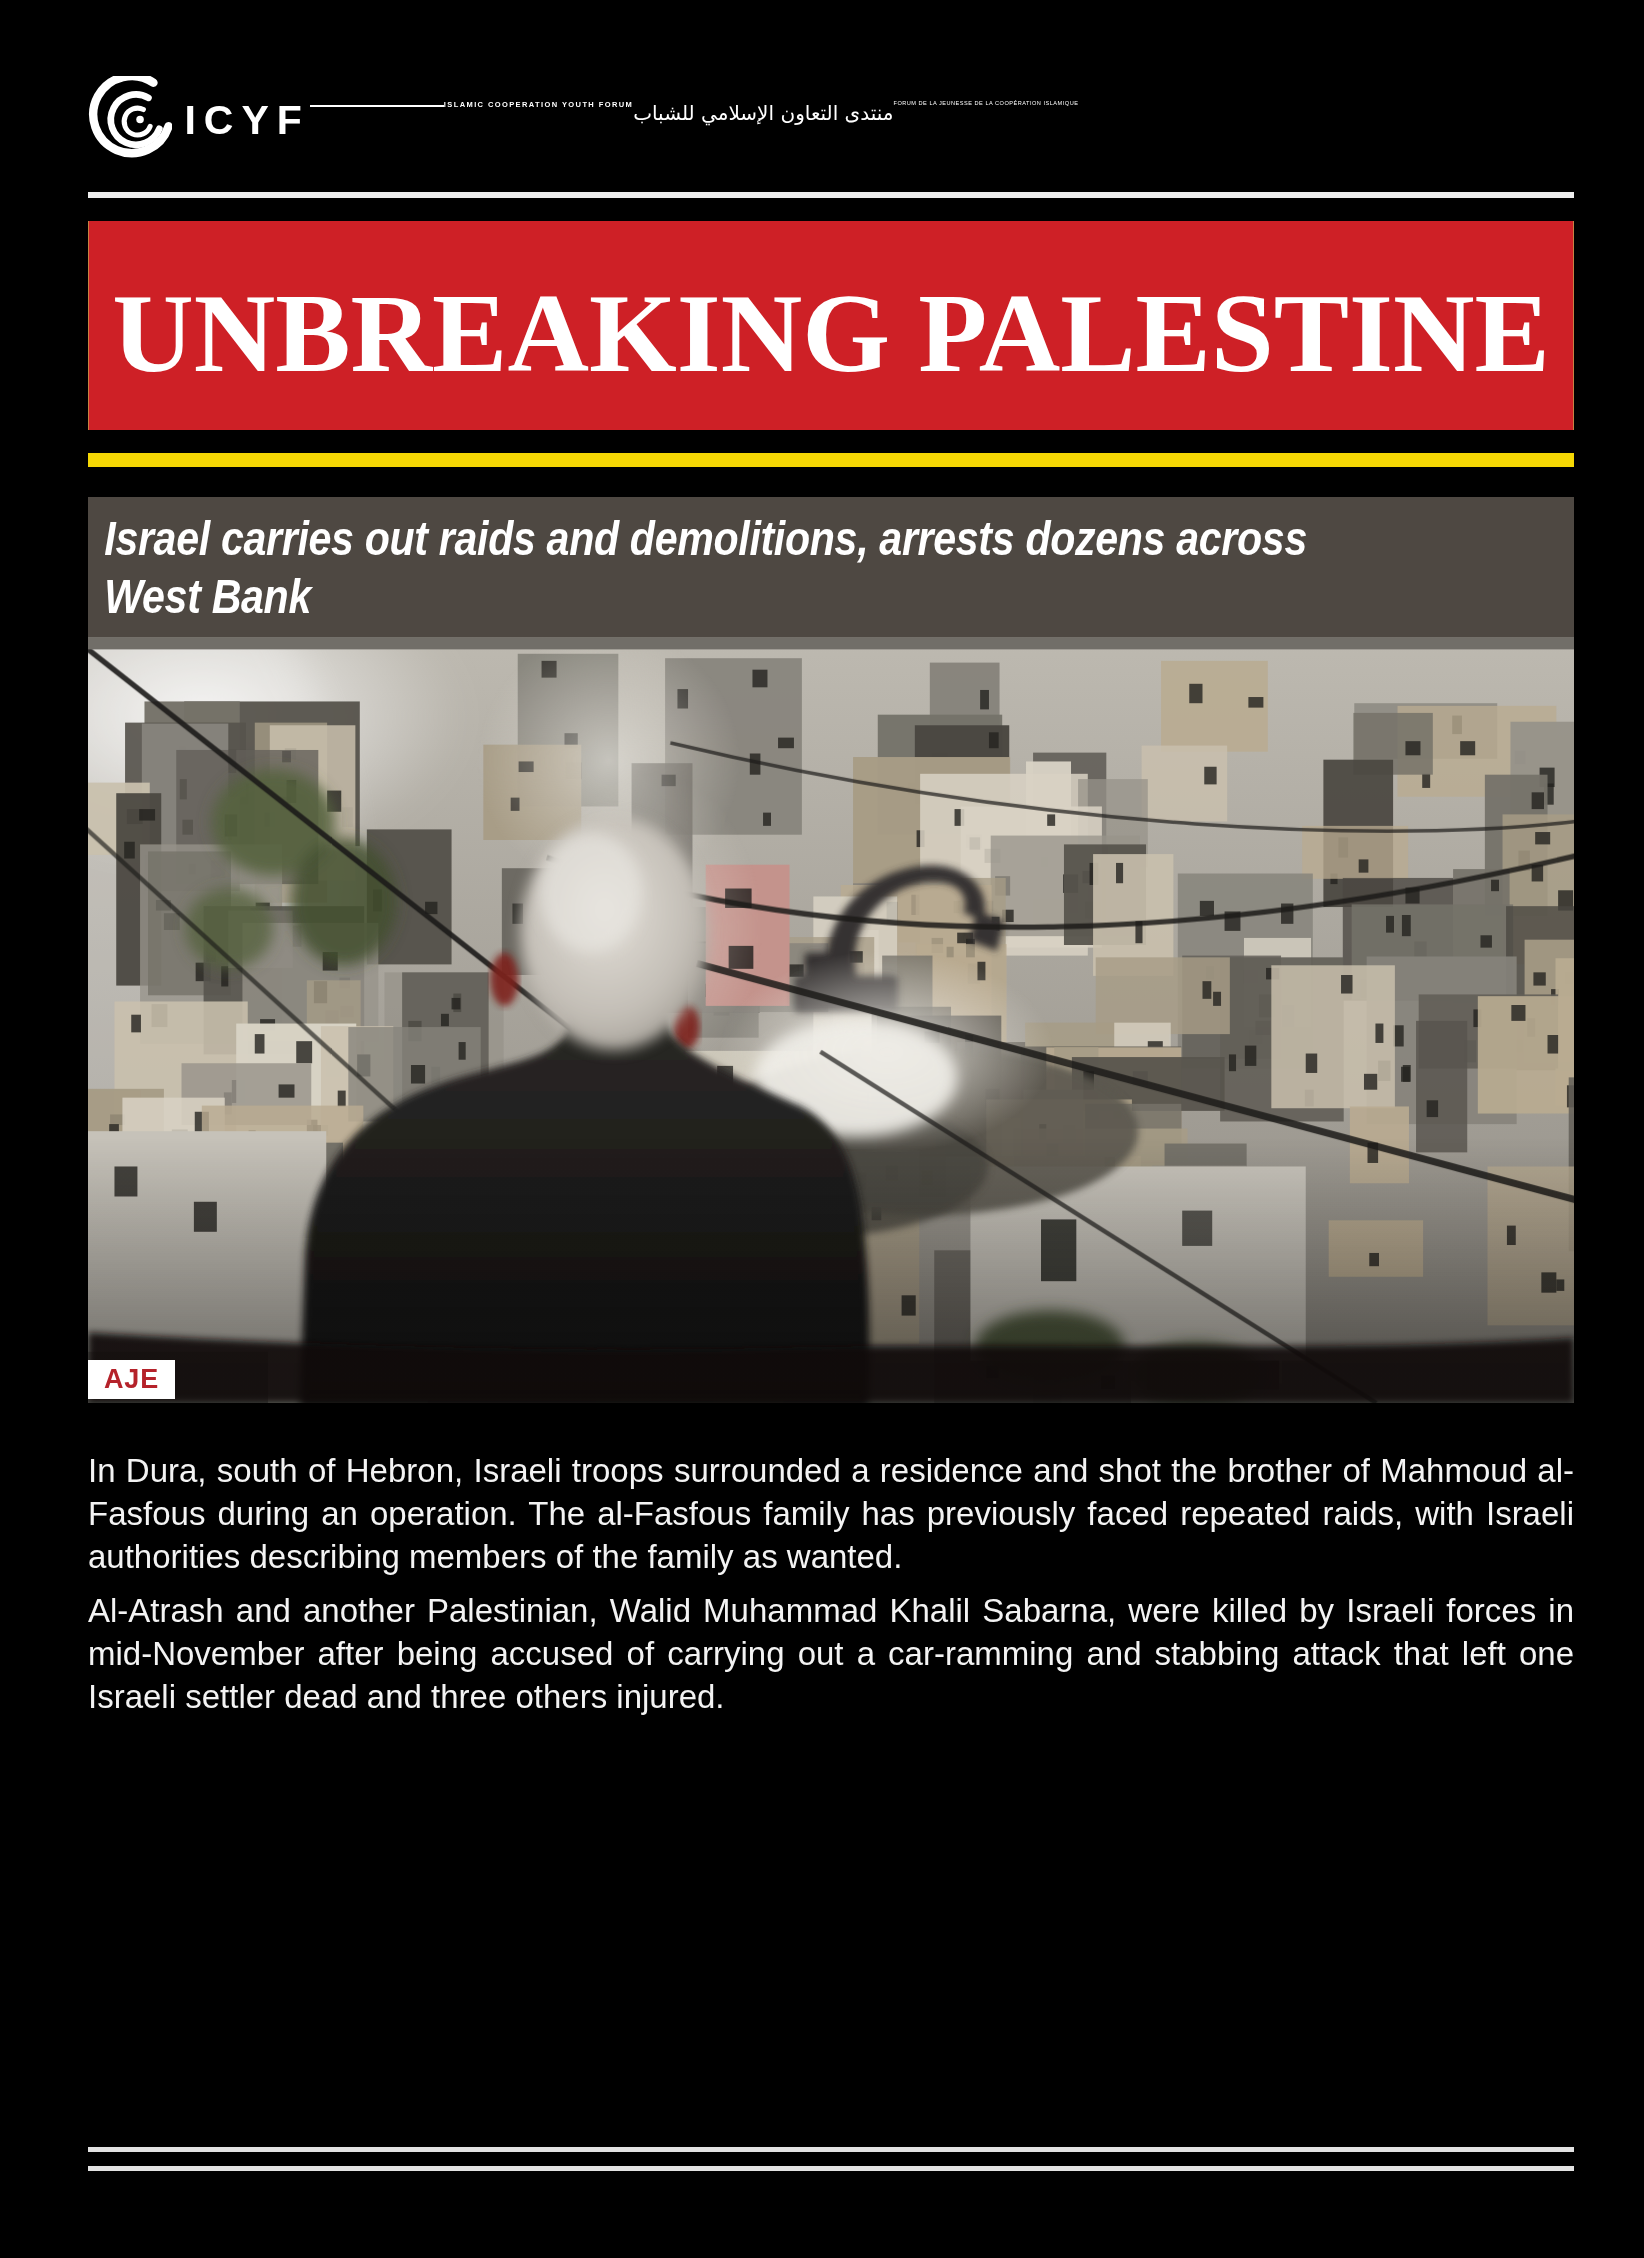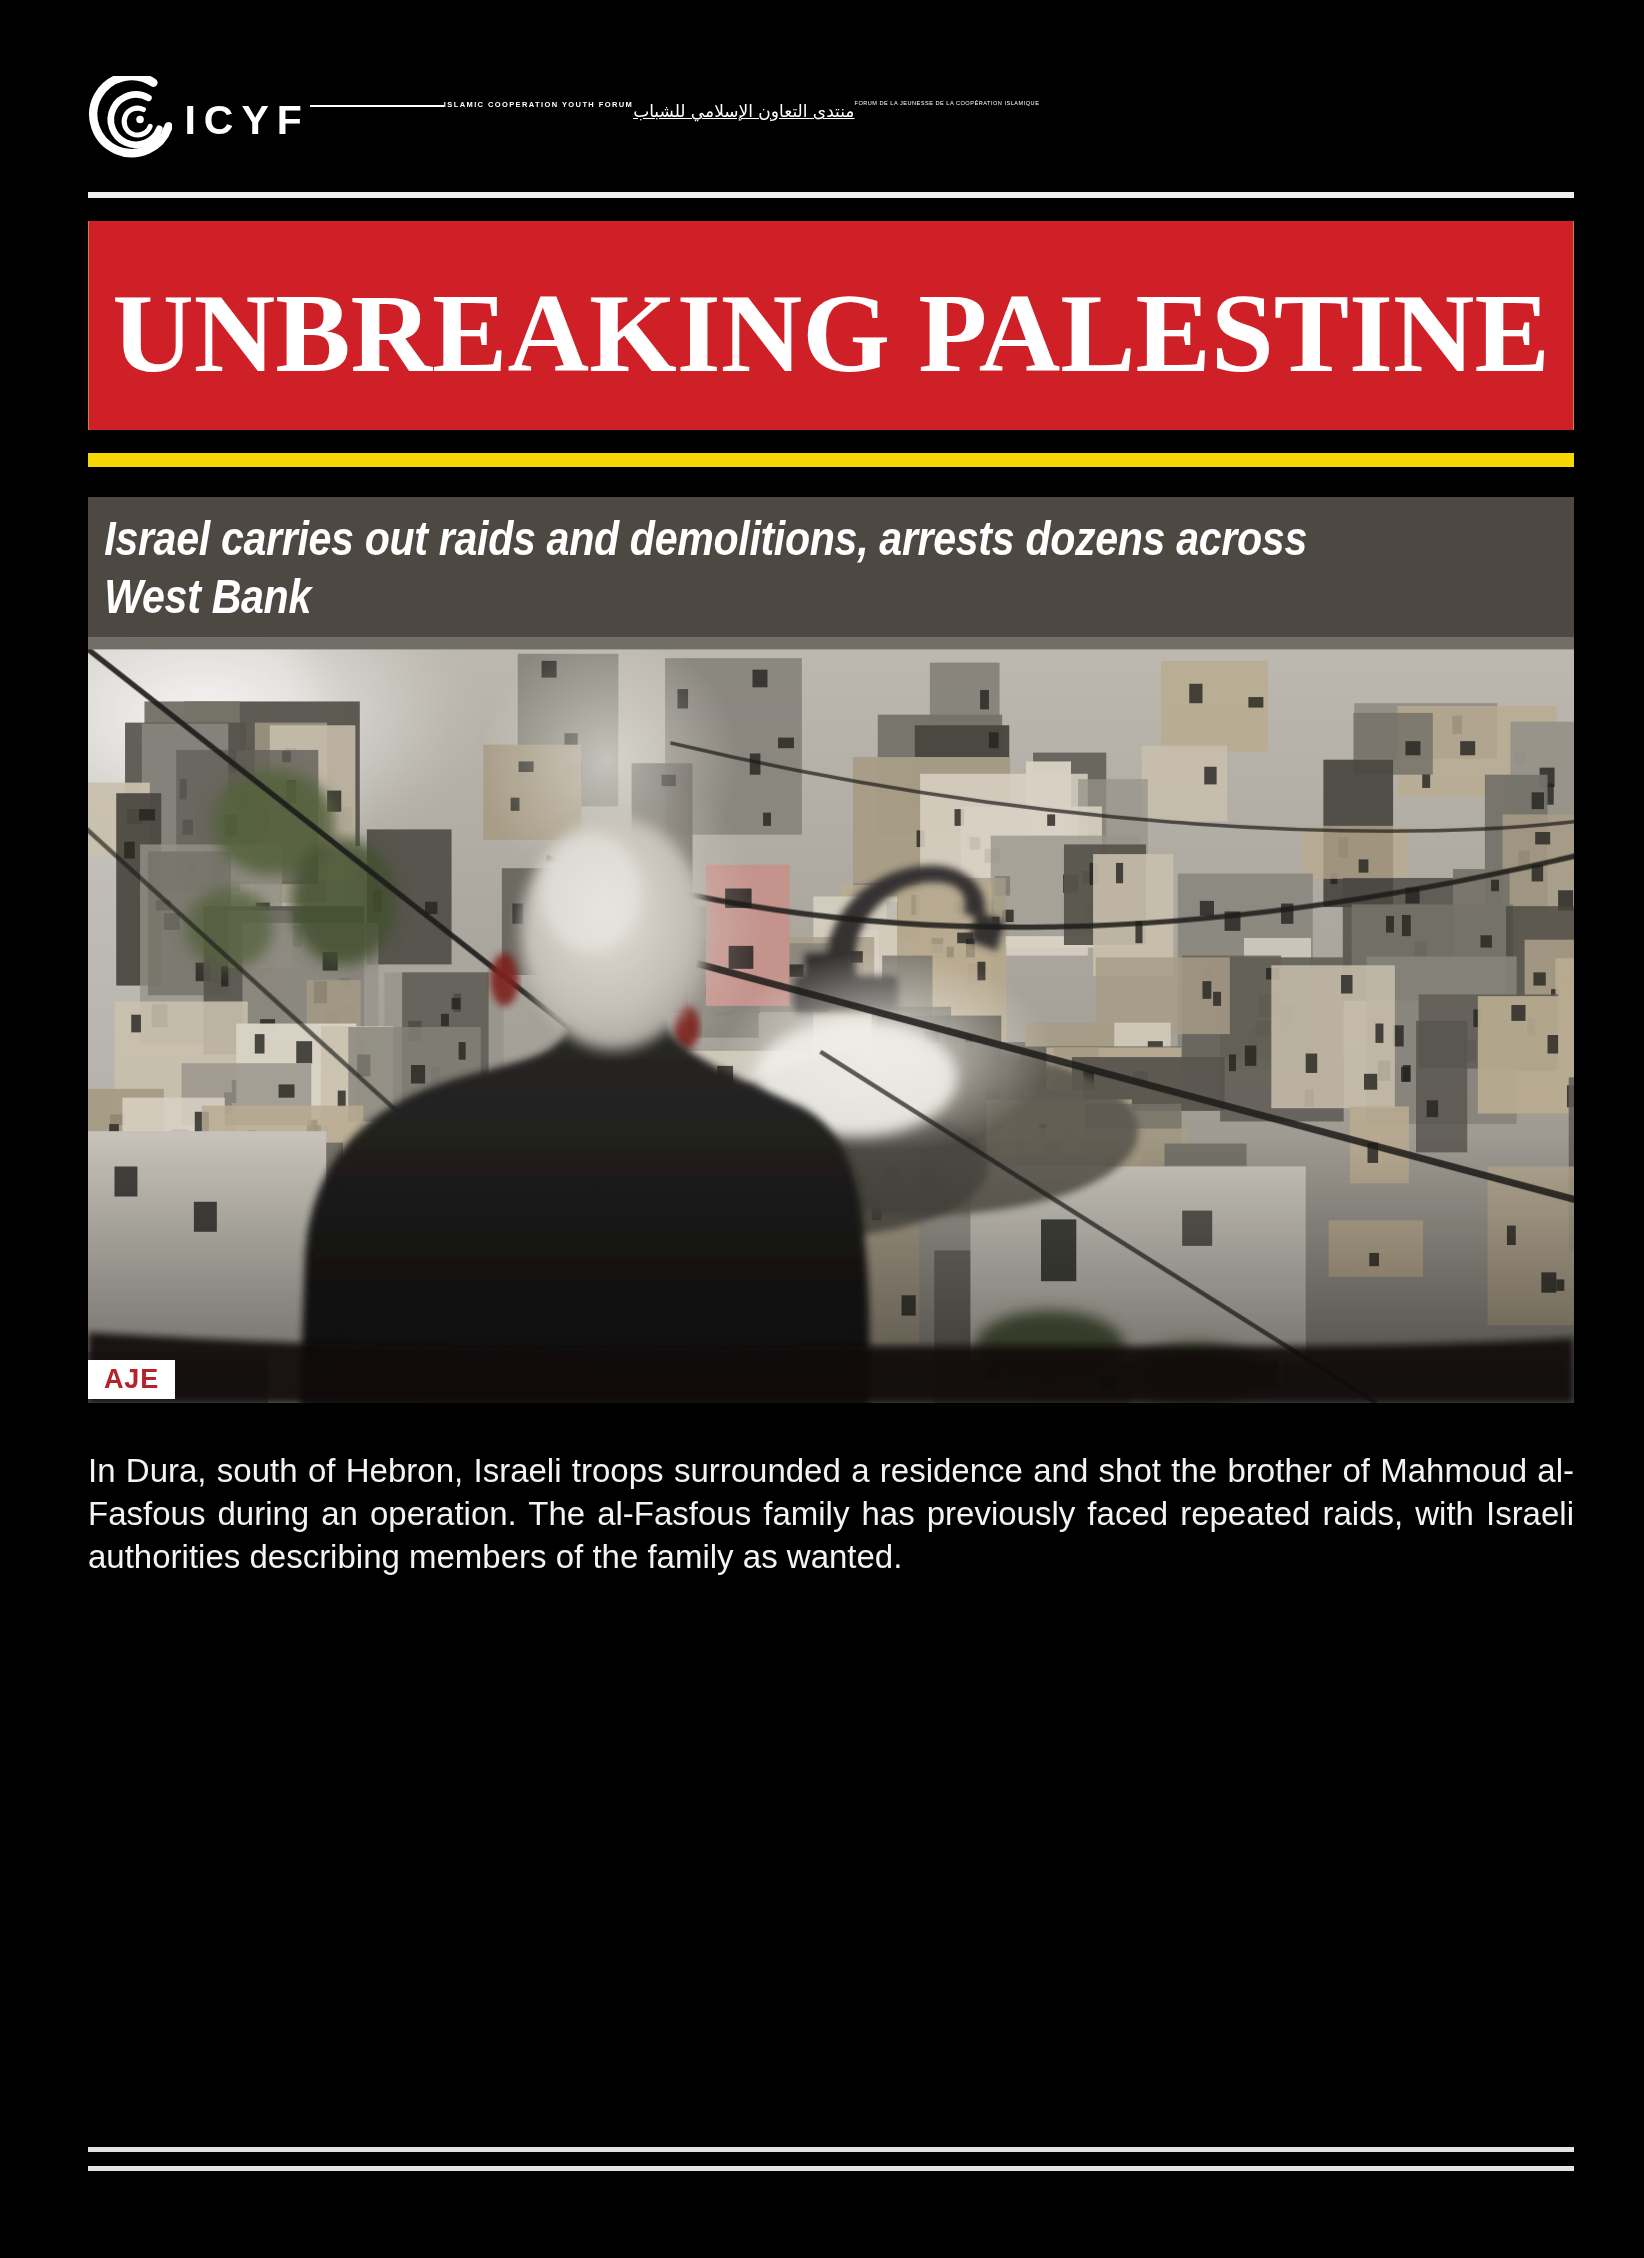--- a/index.html
+++ b/index.html
@@ -4,21 +4,21 @@
 <style>
   html,body{margin:0;padding:0;background:#000;}
   body{width:1644px;height:2258px;position:relative;font-family:"Liberation Sans",sans-serif;overflow:hidden;}
   .abs{position:absolute;}
   
   .logo{left:88px;top:76px;display:flex;align-items:center;gap:12.4px;}
   .logo-text{display:flex;flex-direction:row;}
   .logo-name{color:#fff;font-weight:bold;font-size:41px;letter-spacing:8px;line-height:1;}
   .logo-rule{height:1.8px;background:#fff;margin:5.3px 0 4.4px;width:134px;}
   .logo-en{color:#fff;font-size:7.5px;font-weight:bold;letter-spacing:1.4px;white-space:nowrap;}
-  .logo-ar{color:#fff;font-size:17px;line-height:1.2;font-family:"DejaVu Sans",sans-serif;direction:rtl;margin:1.8px 0 0.9px;white-space:nowrap;text-decoration:underline;}
+  .logo-ar{color:#fff;font-size:20px;line-height:1.2;font-family:"DejaVu Sans",sans-serif;direction:rtl;margin:1.8px 0 0.9px;white-space:nowrap;}
   .logo-fr{color:#fff;font-size:5.6px;letter-spacing:0.5px;white-space:nowrap;}
   
   .rule{left:88px;width:1486px;background:#eeeeee;}
   .rule-top{top:192px;height:6.2px;}
   .rule-b1{top:2147px;height:5.3px;background:#e3e3e3;}
   .rule-b2{top:2166px;height:5.3px;background:#e3e3e3;}
   
   .banner{left:88px;top:221px;width:1486px;height:209px;}
   
   .stripe{left:88px;top:453px;width:1486px;height:14px;}
@@ -678,17 +678,18 @@
     <path d="M 0,868 L 0,788 C 200,800 500,812 760,806 C 1100,798 1400,812 1684,794 L 1684,868 Z" fill="#121110" opacity="0.92" filter="url(#b4)"></path>
     <rect x="0" y="0" width="1684" height="14" fill="#716e68"></rect>
     <rect x="0" y="568" width="1684" height="300" fill="url(#vign)"></rect>
   </svg>
 
   <div class="credit" style="background:#ffffff;color:#b5222a">AJE</div>
 </div>
 
 <div class="abs body-text">
     <p>In Dura, south of Hebron, Israeli troops surrounded a residence and shot the brother of Mahmoud al-Fasfous during an operation. The al-Fasfous family has previously faced repeated raids, with Israeli authorities describing members of the family as wanted.</p>
+    <p>Al-Atrash and another Palestinian, Walid Muhammad Khalil Sabarna, were killed by Israeli forces in mid-November after being accused of carrying out a car-ramming and stabbing attack that left one Israeli settler dead and three others injured.</p>
   </div>
 
 <div class="abs rule rule-b1"></div>
 <div class="abs rule rule-b2"></div>
 
 
 </body></html>

